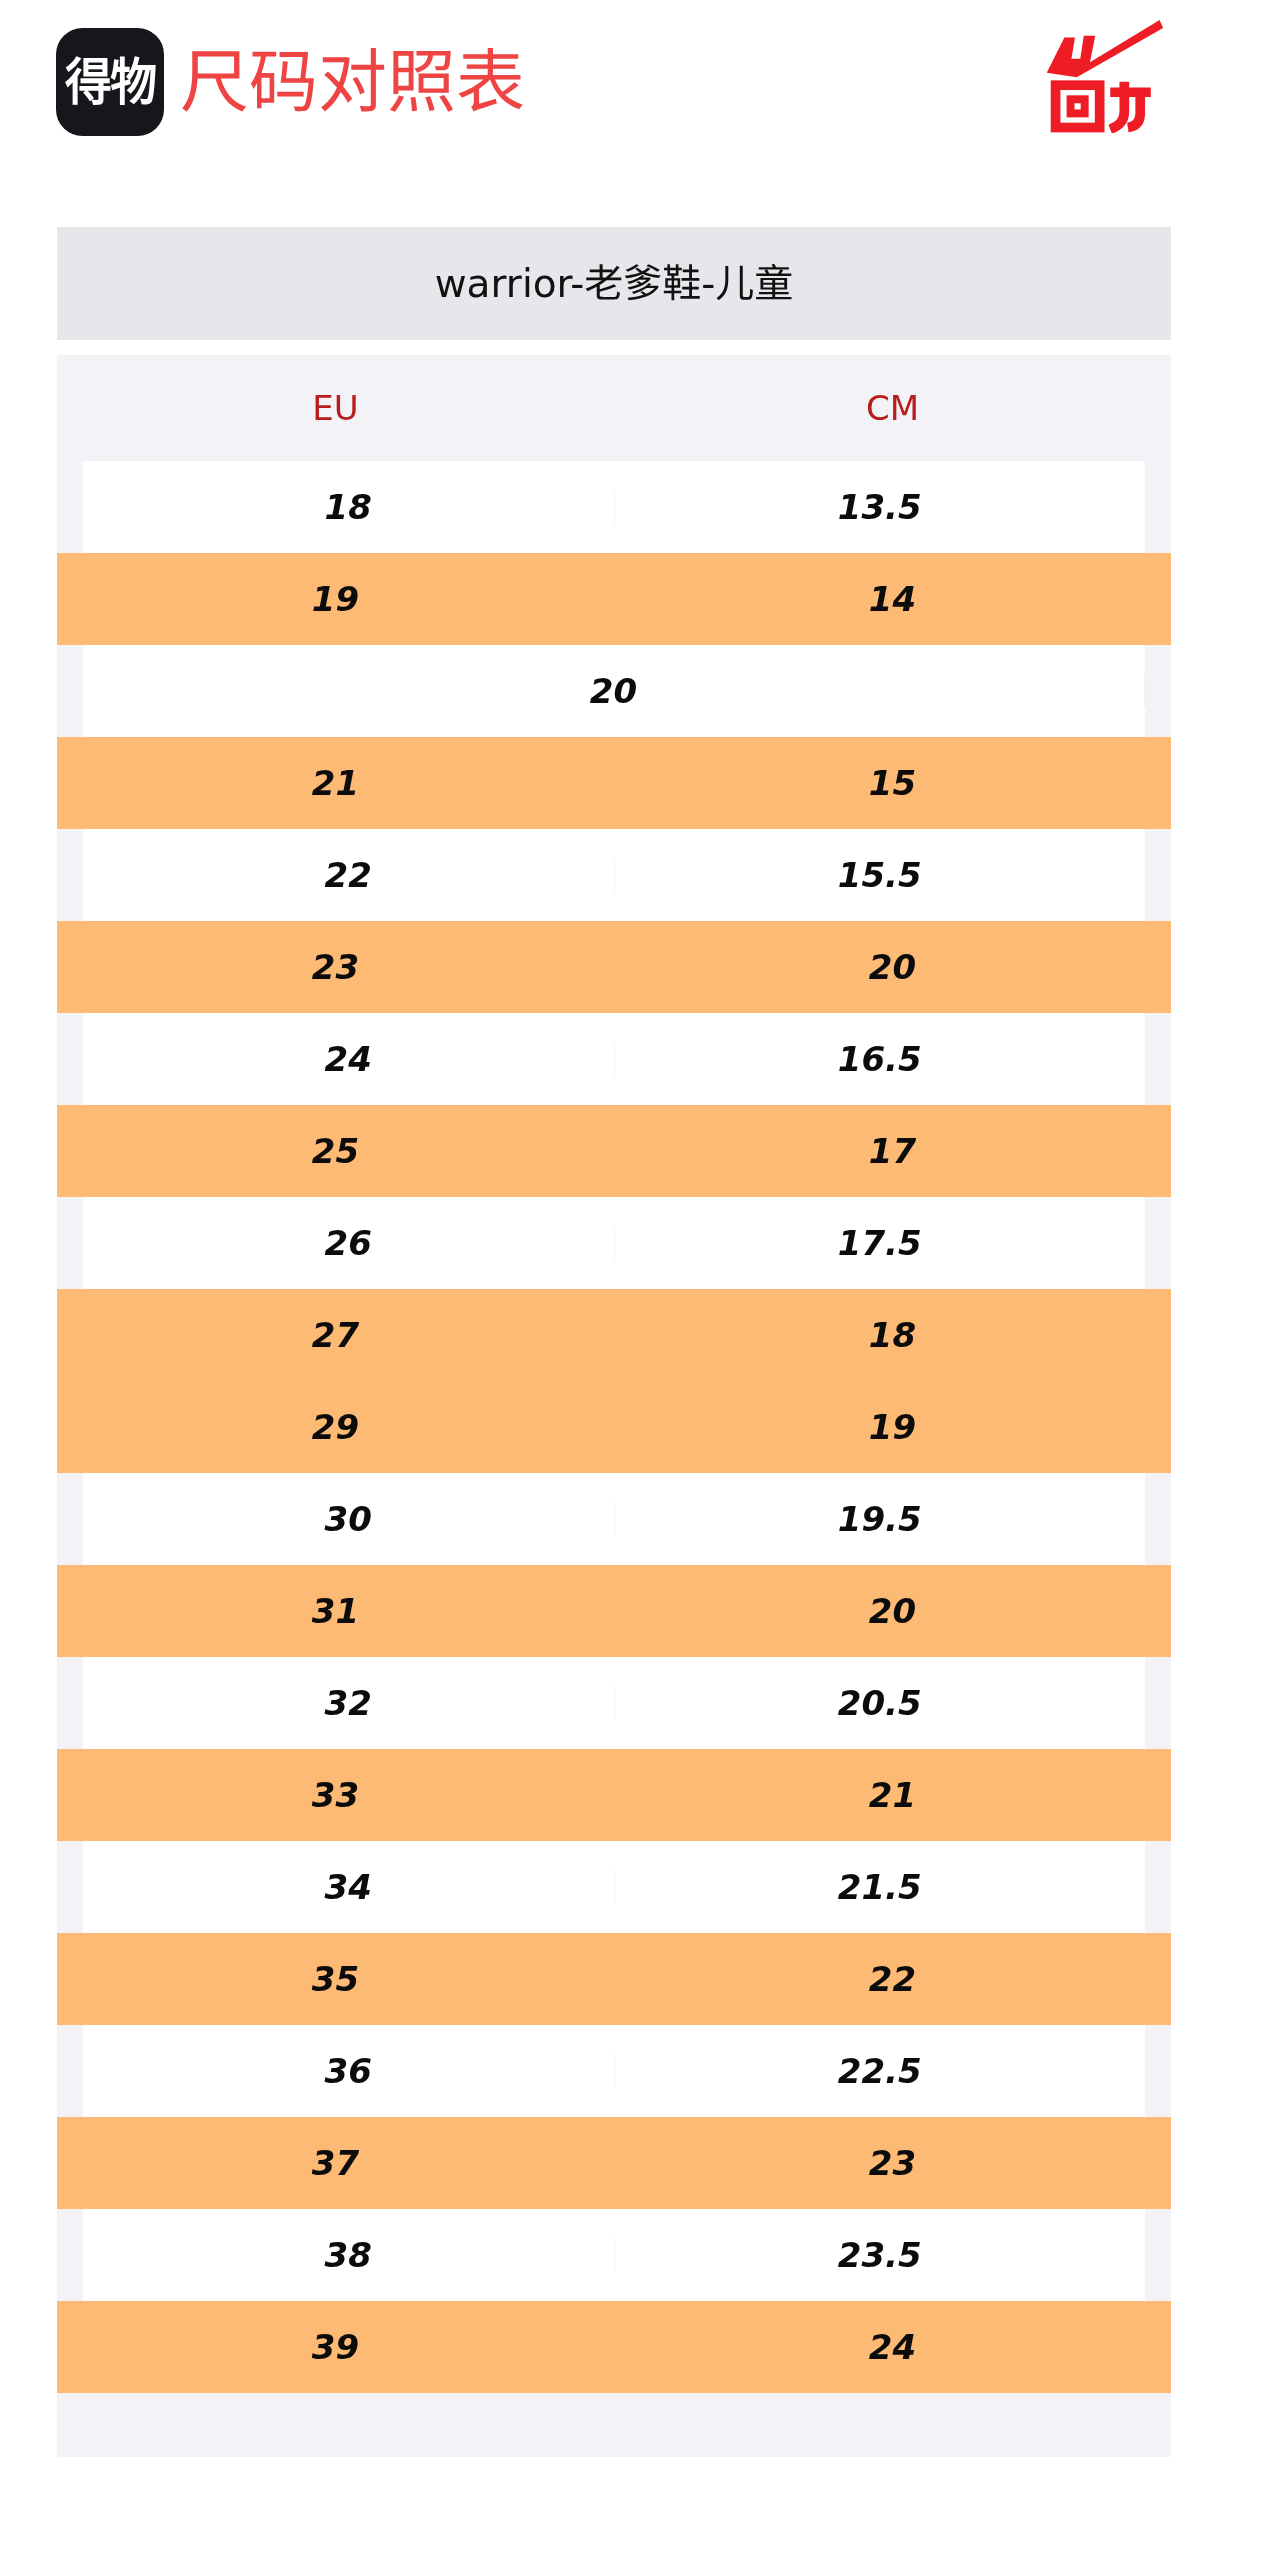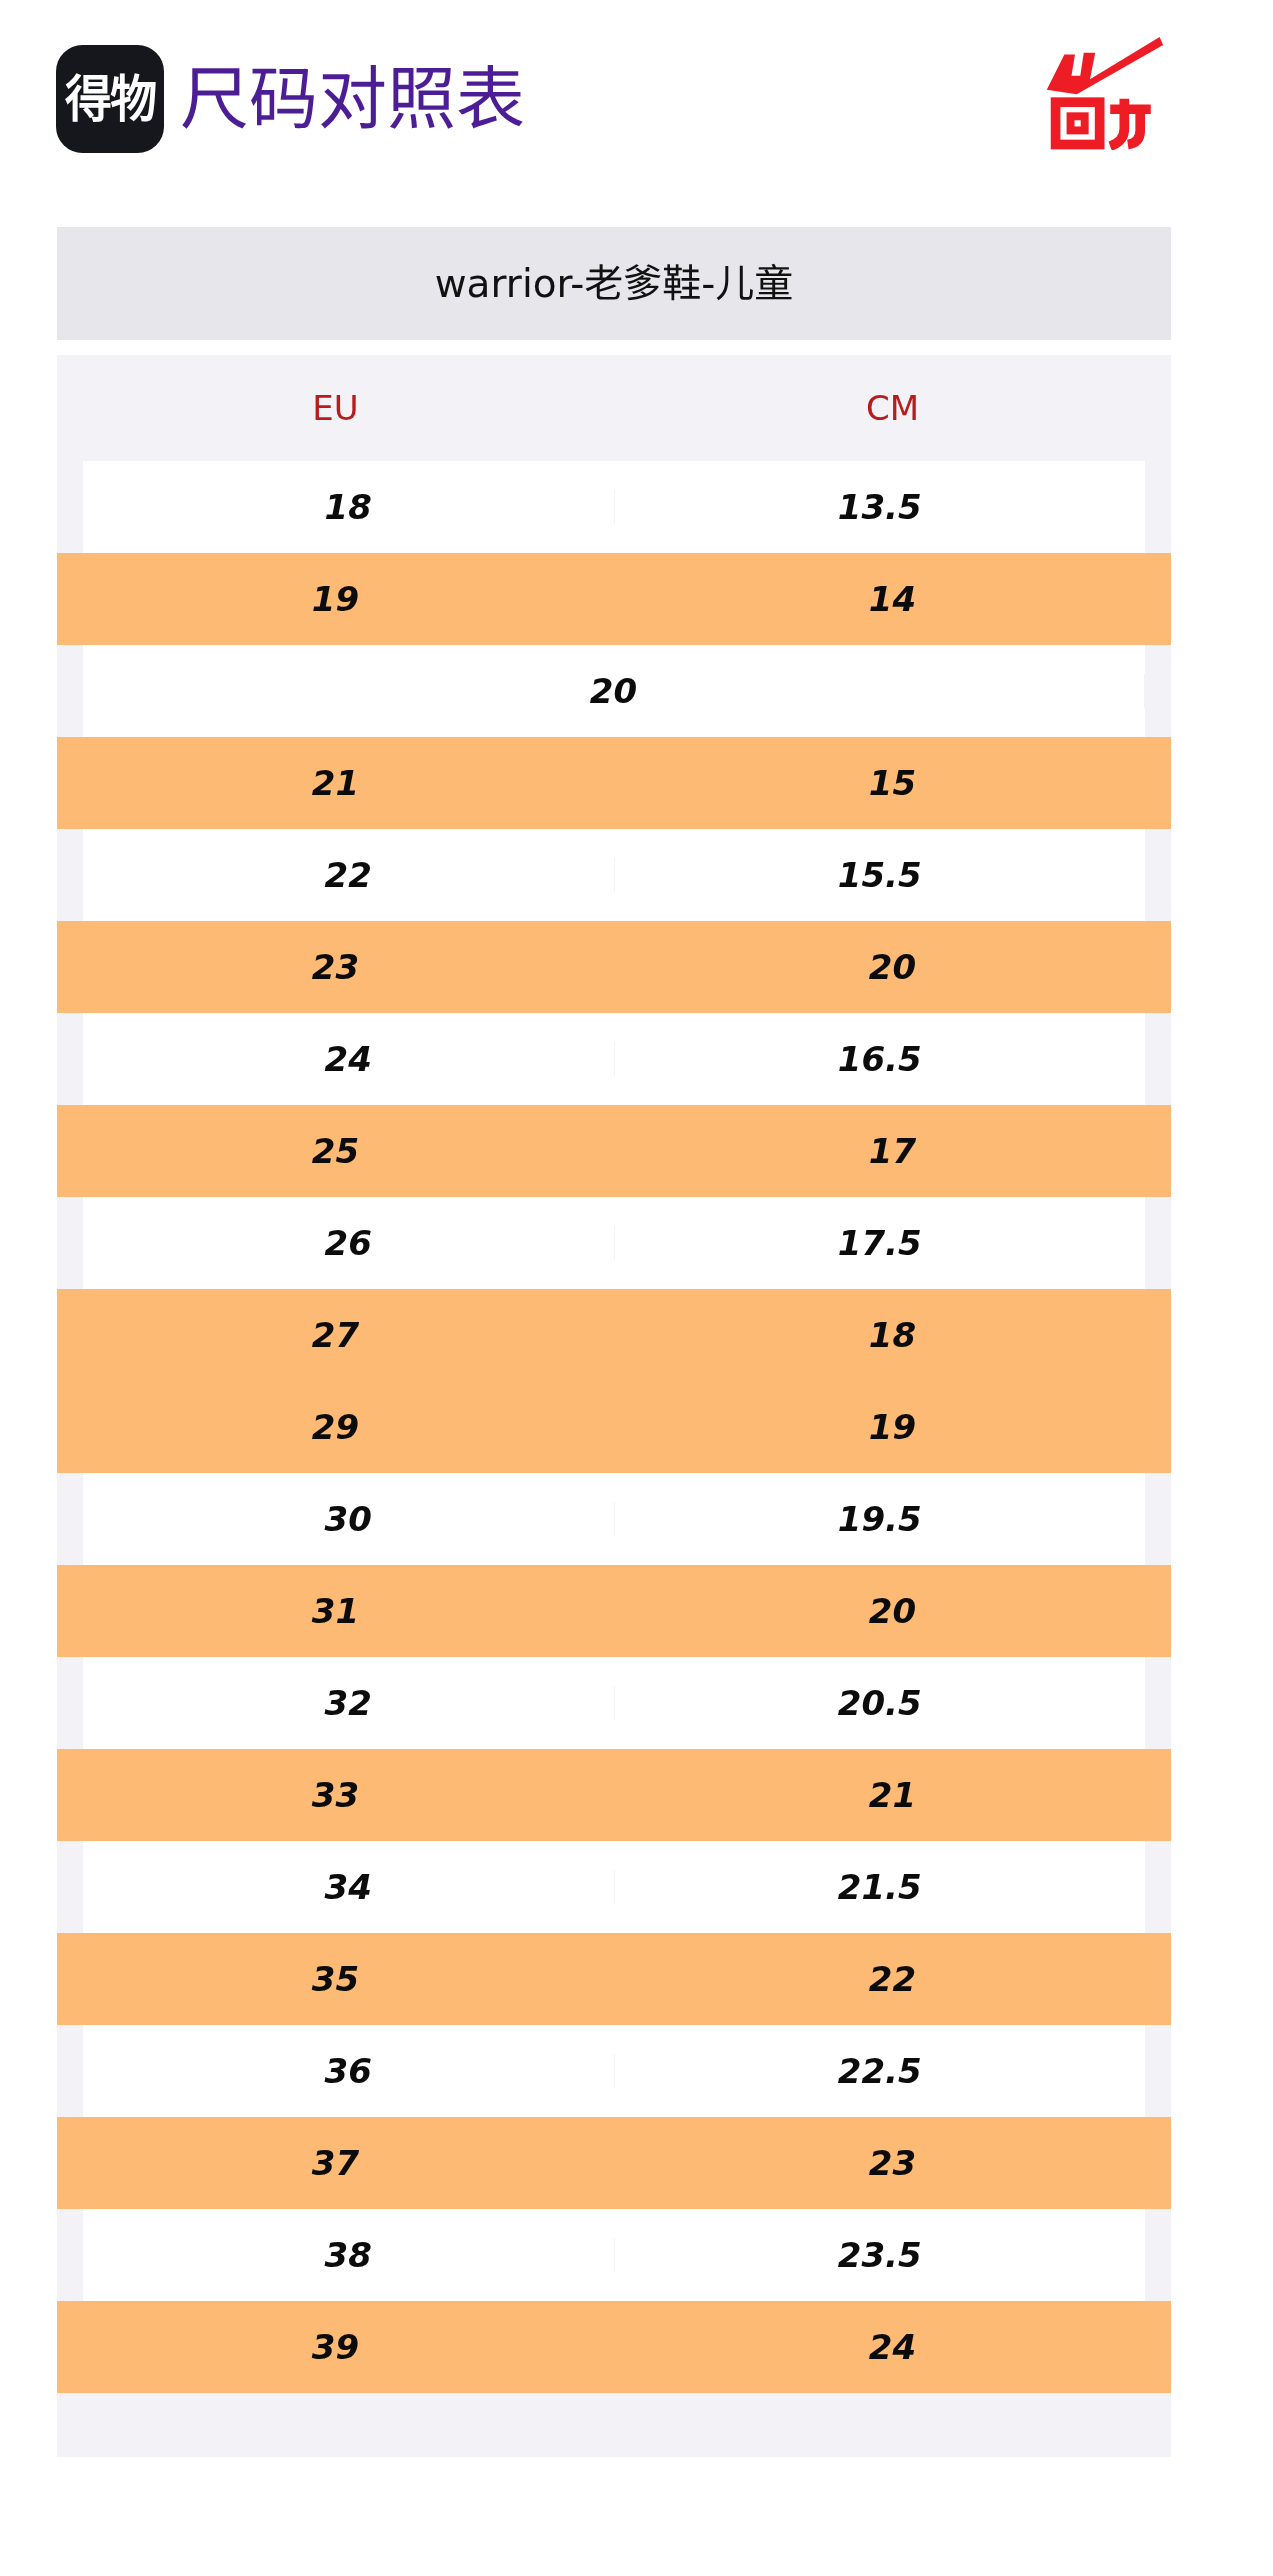--- a/index.html
+++ b/index.html
@@ -14,21 +14,21 @@
     font-family: "Liberation Sans", "DejaVu Sans", sans-serif;
     -webkit-font-smoothing: antialiased;
     overflow: hidden;
     position: relative;
   }
 
   
   .page-header {
     position: absolute;
     left: 0;
-    top: 17px;
+    top: 0;
     width: 1273px;
     height: 199px;
     box-sizing: border-box;
   }
 
   .brand-block {
     position: absolute;
     left: 56px;
     top: 27.4px;
     display: flex;
@@ -53,21 +53,21 @@
     font-weight: 700;
     letter-spacing: -1.8px;
     font-family: "DejaVu Sans", "Liberation Sans", sans-serif;
     transform: scaleX(0.92);
   }
 
   .page-title {
     margin-left: 16px;
     font-size: 69px;
     line-height: 1;
-    color: #4c1d95;
+    color: #ef4444;
     font-weight: 400;
     letter-spacing: 0px;
     white-space: nowrap;
     font-family: "DejaVu Sans", "Liberation Sans", sans-serif;
   }
 
   .warrior-logo {
     position: absolute;
     right: 109px;
     top: 17.7px;

